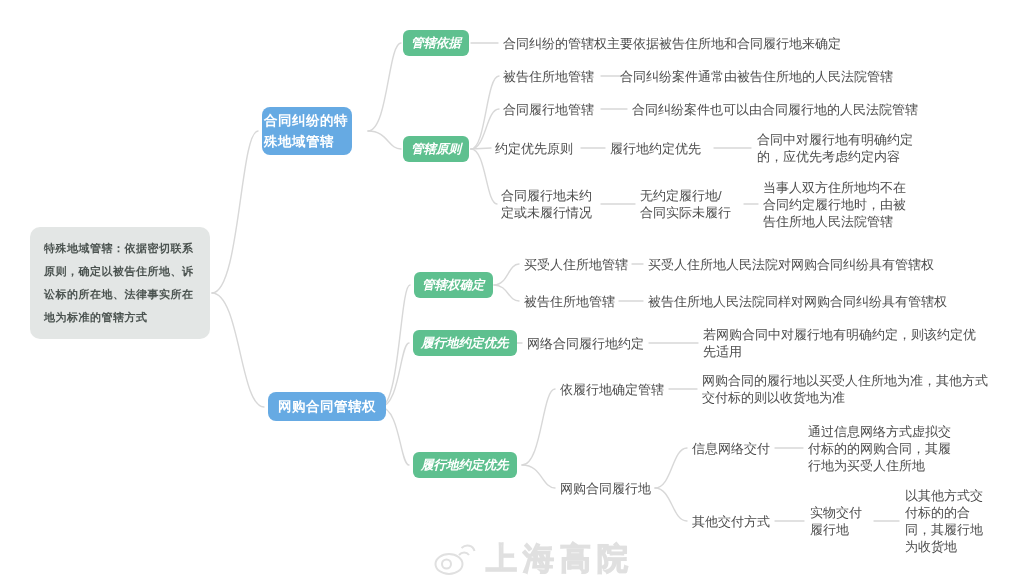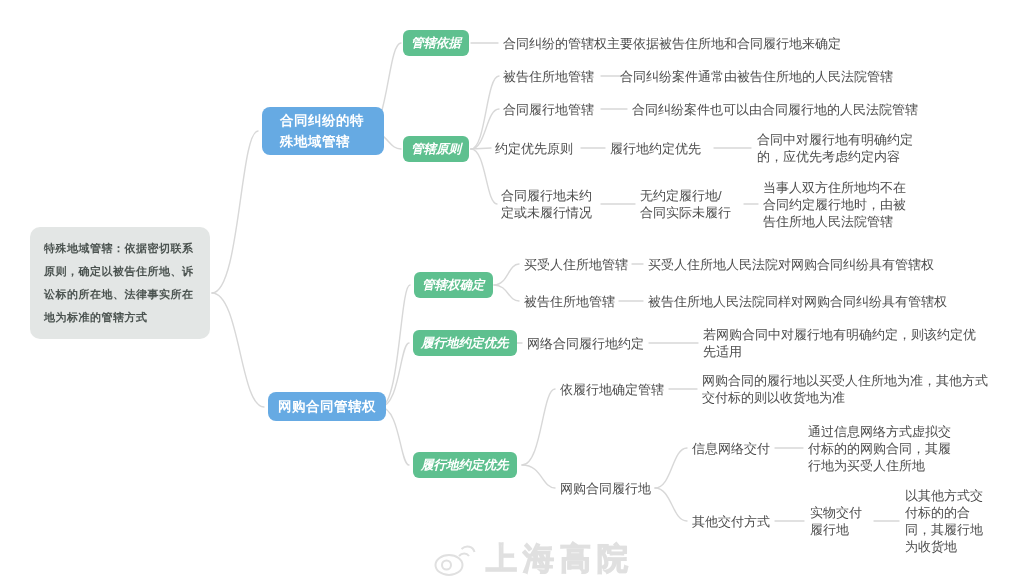--- a/index.html
+++ b/index.html
@@ -10,34 +10,34 @@
   .links{position:absolute;left:0;top:0;width:1024px;height:586px;}
   .links path{fill:none;stroke:var(--line);stroke-width:1.4;stroke-linecap:round;}
 
   .root-node{
     position:absolute;left:30px;top:227px;width:152px;padding:10px 14px;
     background:var(--rootBg);color:var(--rootText);border-radius:10px;
     font-size:11px;line-height:23px;font-weight:600;letter-spacing:.5px;
   }
   .bnode{
     position:absolute;background:var(--blue);color:#fff;border-radius:8px;
-    font-size:13.5px;line-height:21px;font-weight:600;padding:3px 18px;letter-spacing:.5px;
+    font-size:13.5px;line-height:21px;font-weight:600;padding:3px 2px;letter-spacing:.5px;
   }
   .gnode{
     position:absolute;background:var(--green);color:#fff;border-radius:6px;
     font-size:12.5px;line-height:18px;font-weight:600;padding:4px 8px;white-space:nowrap;font-style:italic;
   }
   .txt{
     position:absolute;color:var(--text);font-size:13px;line-height:17px;
     transform:translateY(-50%);
   }
   .nw{white-space:nowrap;}
 
   .watermark{
-    position:absolute;left:432px;top:538px;display:flex;align-items:center;gap:10px;
+    position:absolute;left:432px;top:538px;display:flex;align-items:flex-start;gap:10px;
   }
   .wm-text{
     font-size:31px;font-weight:700;letter-spacing:6px;
     color:#fafafa;-webkit-text-stroke:1.2px var(--watermark);
     text-shadow:0 0 1px var(--watermark);
   }
   .wm-icon svg{display:block;}
   .wm-icon path,.wm-icon ellipse,.wm-icon circle{stroke:var(--watermark);fill:none;stroke-width:2;}
 </style>
 </head>

